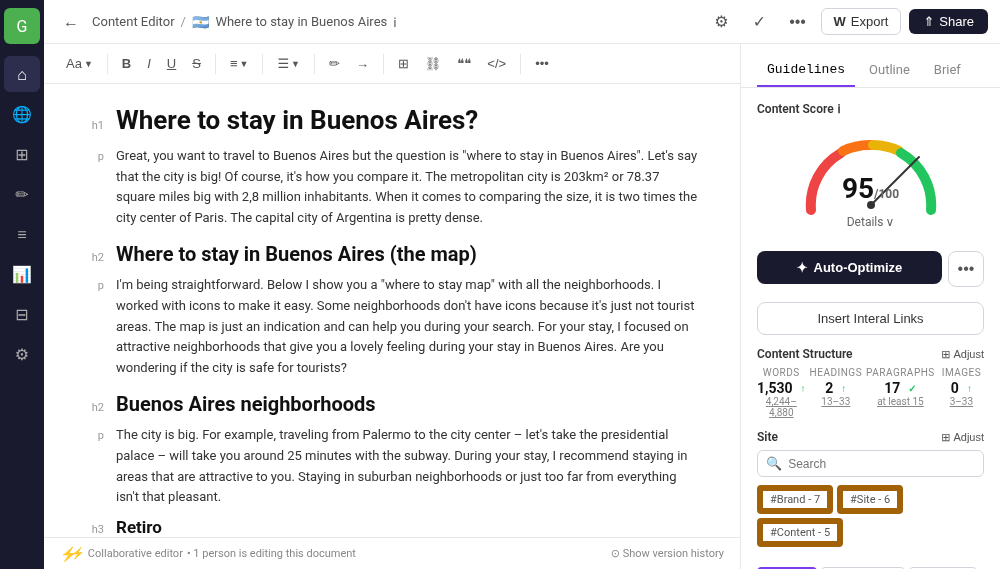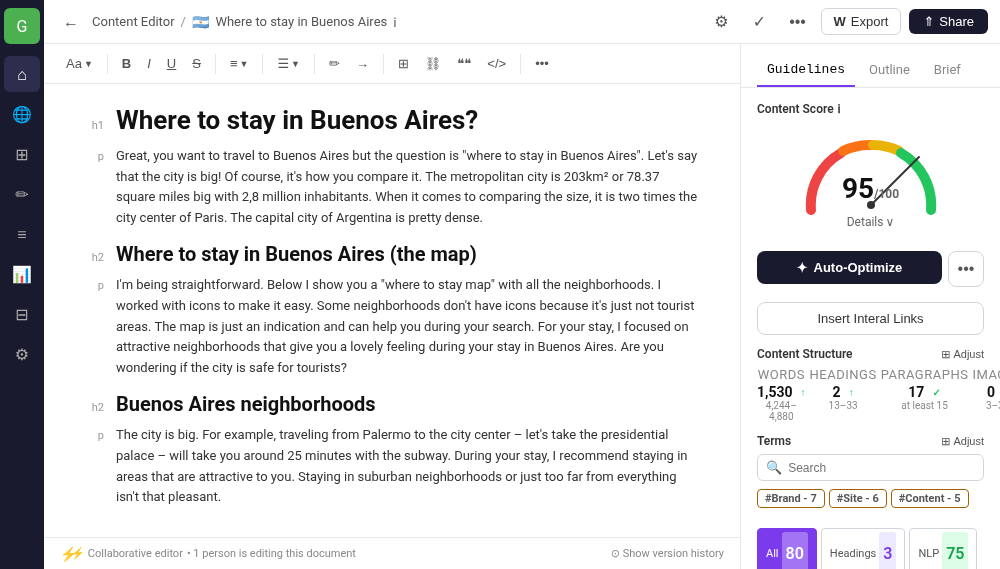--- a/index.html
+++ b/index.html
@@ -304,25 +304,25 @@
 
     .content-structure-grid {
       display: grid;
       grid-template-columns: repeat(4, 1fr);
       gap: 4px;
       margin-bottom: 12px;
     }
     .cs-cell {
       text-align: center;
     }
-    .cs-label { font-size: 13px; color: #888; text-transform: uppercase; letter-spacing: 0.5px; margin-bottom: 2px; }
+    .cs-label { font-size: 10px; color: #888; text-transform: uppercase; letter-spacing: 0.5px; margin-bottom: 2px; }
     .cs-value { font-size: 14px; font-weight: 700; color: #111; display: flex; align-items: center; justify-content: center; gap: 8px; }
     .cs-up { color: #22c55e; font-size: 10px; }
     .cs-check { color: #22c55e; font-size: 10px; }
-    .cs-range { font-size: 10px; color: #888; }
+    .cs-range { font-size: 10px; color: #888; text-decoration: underline; }
 
     .terms-section { margin-bottom: 8px; }
     .search-box {
       display: flex;
       align-items: center;
       border: 1px solid #d1d5db;
       border-radius: 6px;
       padding: 5px 8px;
       gap: 6px;
       margin-bottom: 8px;
@@ -337,24 +337,23 @@
     .tags-row {
       display: flex;
       flex-wrap: wrap;
       gap: 4px;
       margin-bottom: 8px;
     }
     .tag {
       font-size: 11px;
       padding: 2px 7px;
       border-radius: 4px;
-      border: 1px solid #a16207;
+      border: 6px solid #a16207;
       color: #555;
       cursor: pointer;
-      font-weight: bold;
     }
     .filter-tabs {
       display: flex;
       gap: 4px;
       margin-bottom: 8px;
       margin-top: 20px;
     }
     .filter-tab {
       font-size: 11px;
       padding: 3px 8px;
@@ -520,20 +519,24 @@
         <div class="block-row">
           <span class="block-label">h2</span>
           <div class="block-content h2-text">Buenos Aires neighborhoods</div>
         </div>
 
         <div class="block-row">
           <span class="block-label">p</span>
           <div class="block-content p-text">The city is big. For example, traveling from Palermo to the city center – let's take the presidential palace – will take you around 25 minutes with the subway. During your stay, I recommend staying in areas that are attractive to you. Staying in suburban neighborhoods or just too far from everything isn't that pleasant.</div>
         </div>
 
+        <div class="block-row">
+          <span class="block-label">h3</span>
+          <div class="block-content h3-text">Retiro</div>
+        </div>
 
       </div>
 
       <div class="editor-footer">
         <div class="footer-left">
           <span class="collab-dot">⚡</span>
           <span style="margin-left:-10px;">⚡ Collaborative editor</span>
           <span>• 1 person is editing this document</span>
         </div>
         <div style="cursor:pointer;">⊙ Show version history</div>
@@ -633,21 +636,21 @@
               <span>0</span>
               <span class="cs-up">↑</span>
             </div>
             <div class="cs-range">3–33</div>
           </div>
         </div>
 
         
         <div class="terms-section">
           <div class="section-header">
-            <span class="section-title">Terms</span>
+            <span class="section-title">Site</span>
             <button class="adjust-btn">
               <span>⊞</span>
               <span>Adjust</span>
             </button>
           </div>
           
           <div class="search-box">
             <span style="color:#999; font-size:13px;">🔍</span>
             <input type="text" style="font-size: 12px; border: none; outline: none; flex: 1 1 0%;" placeholder="Search">
           </div>

